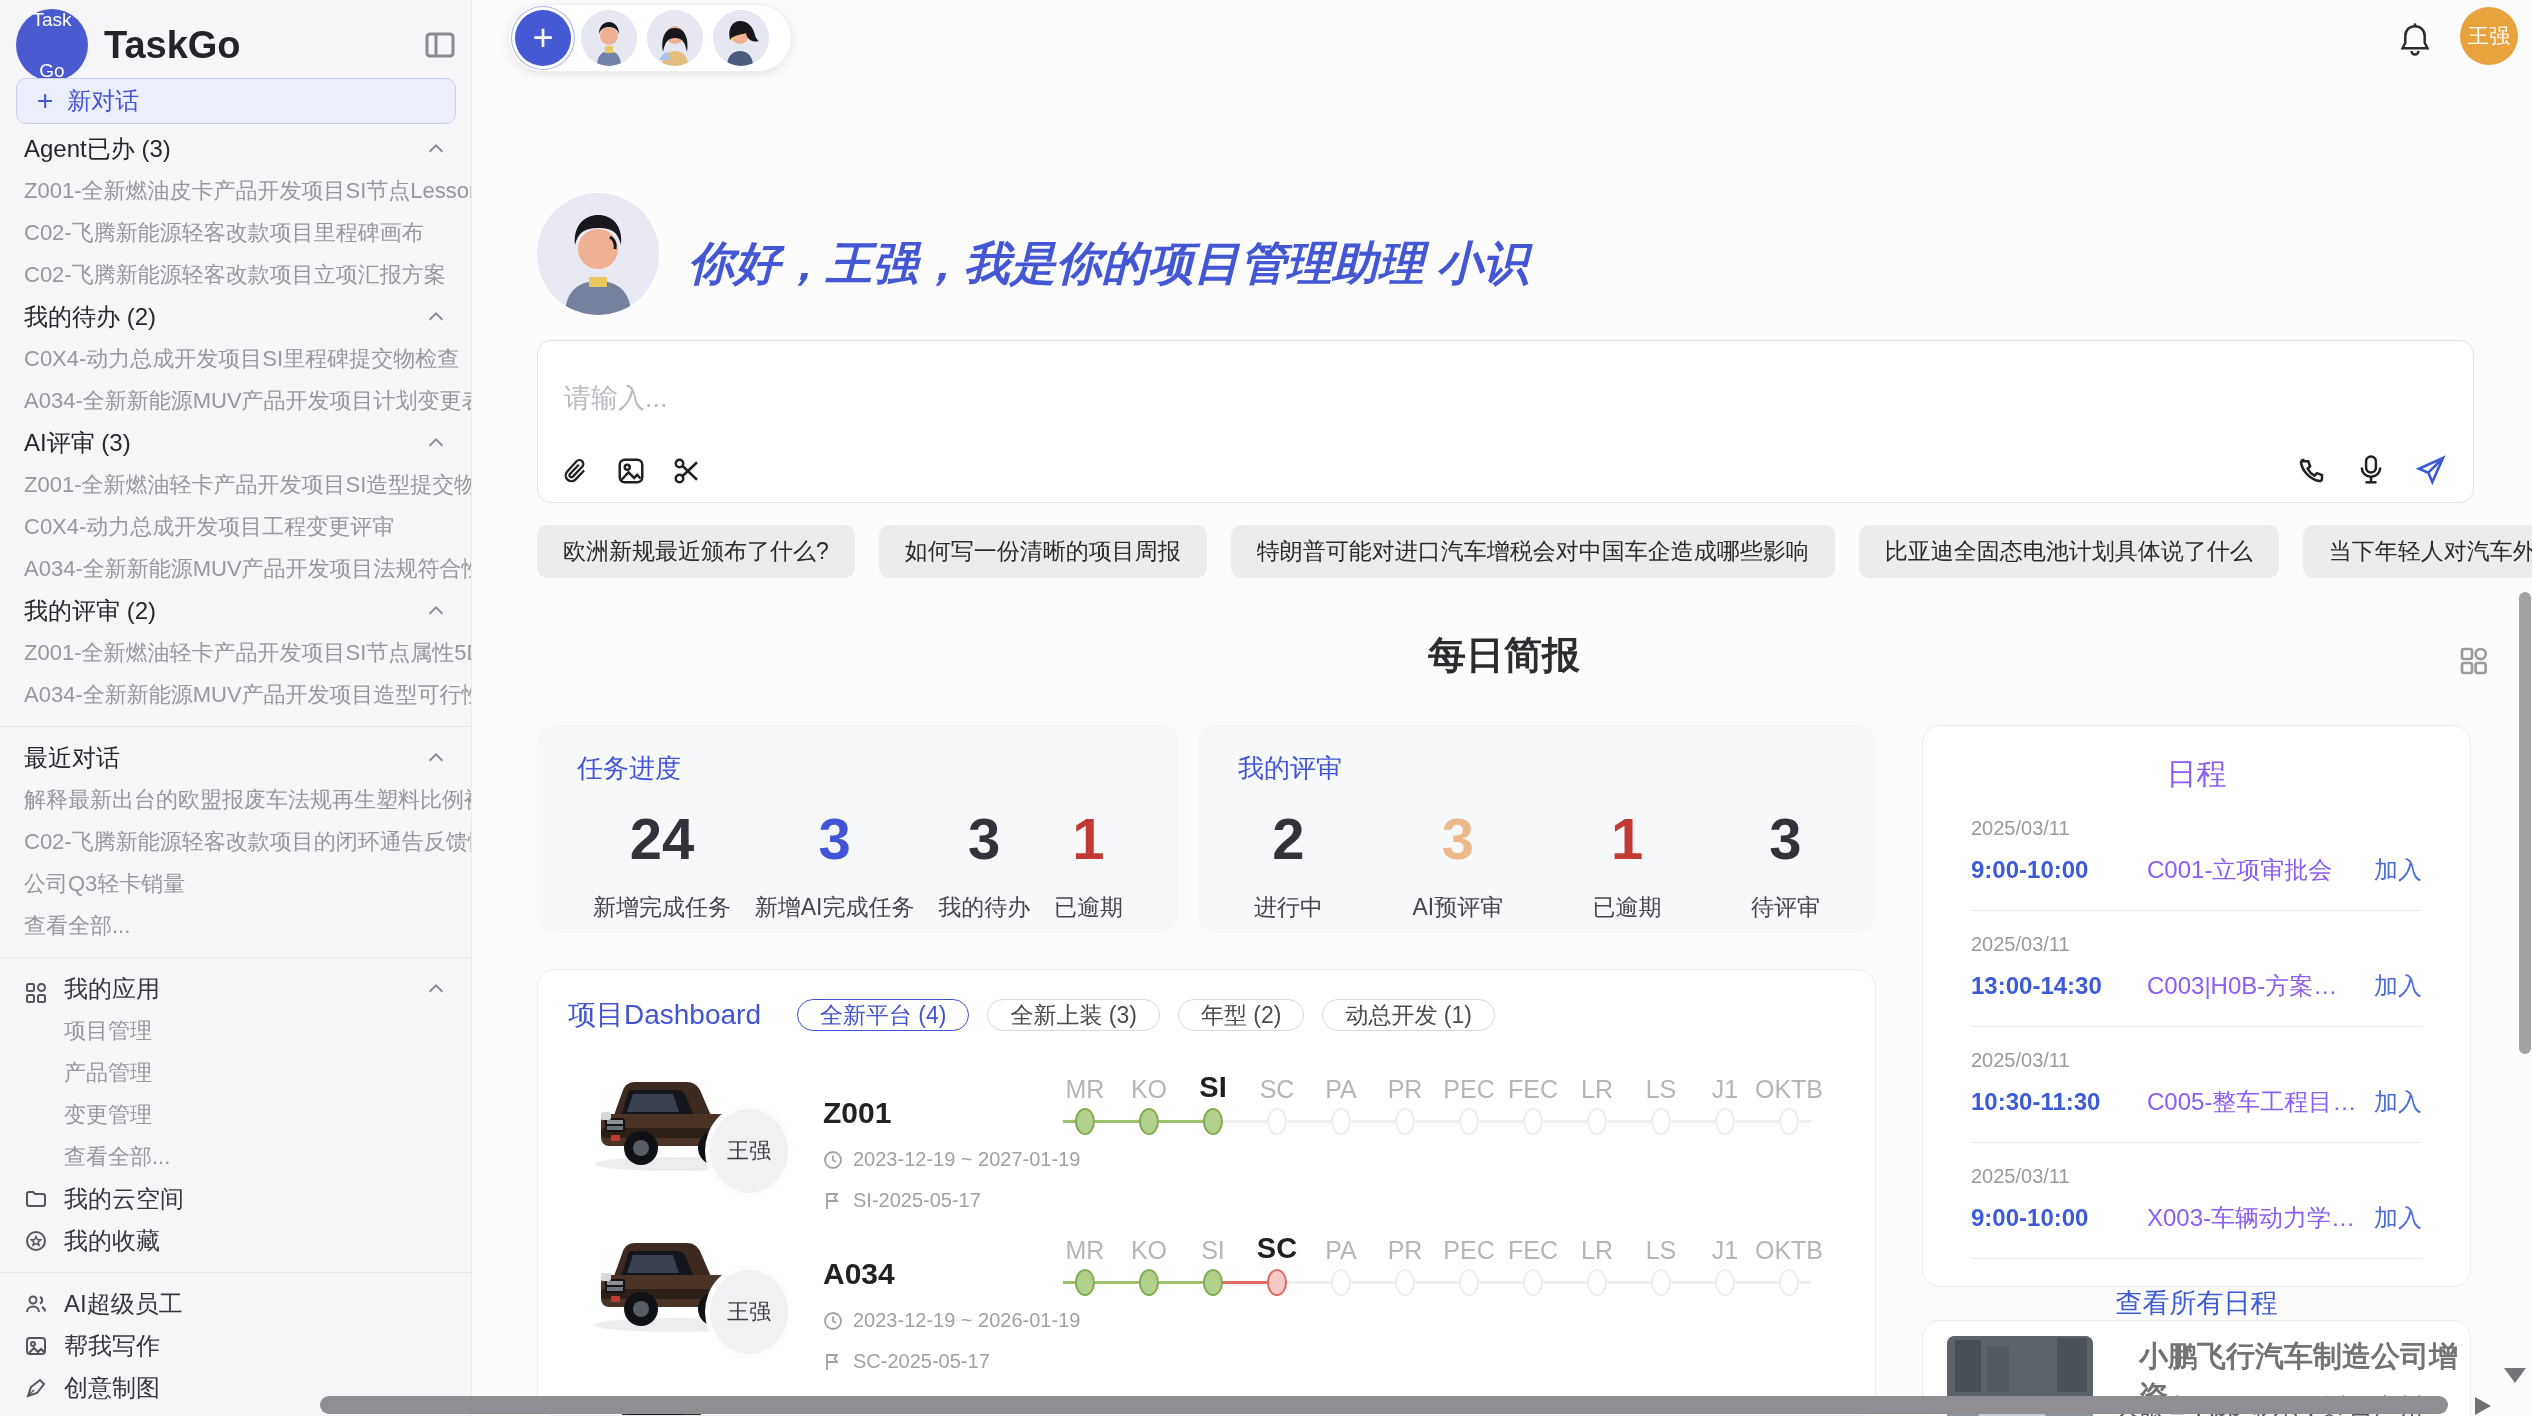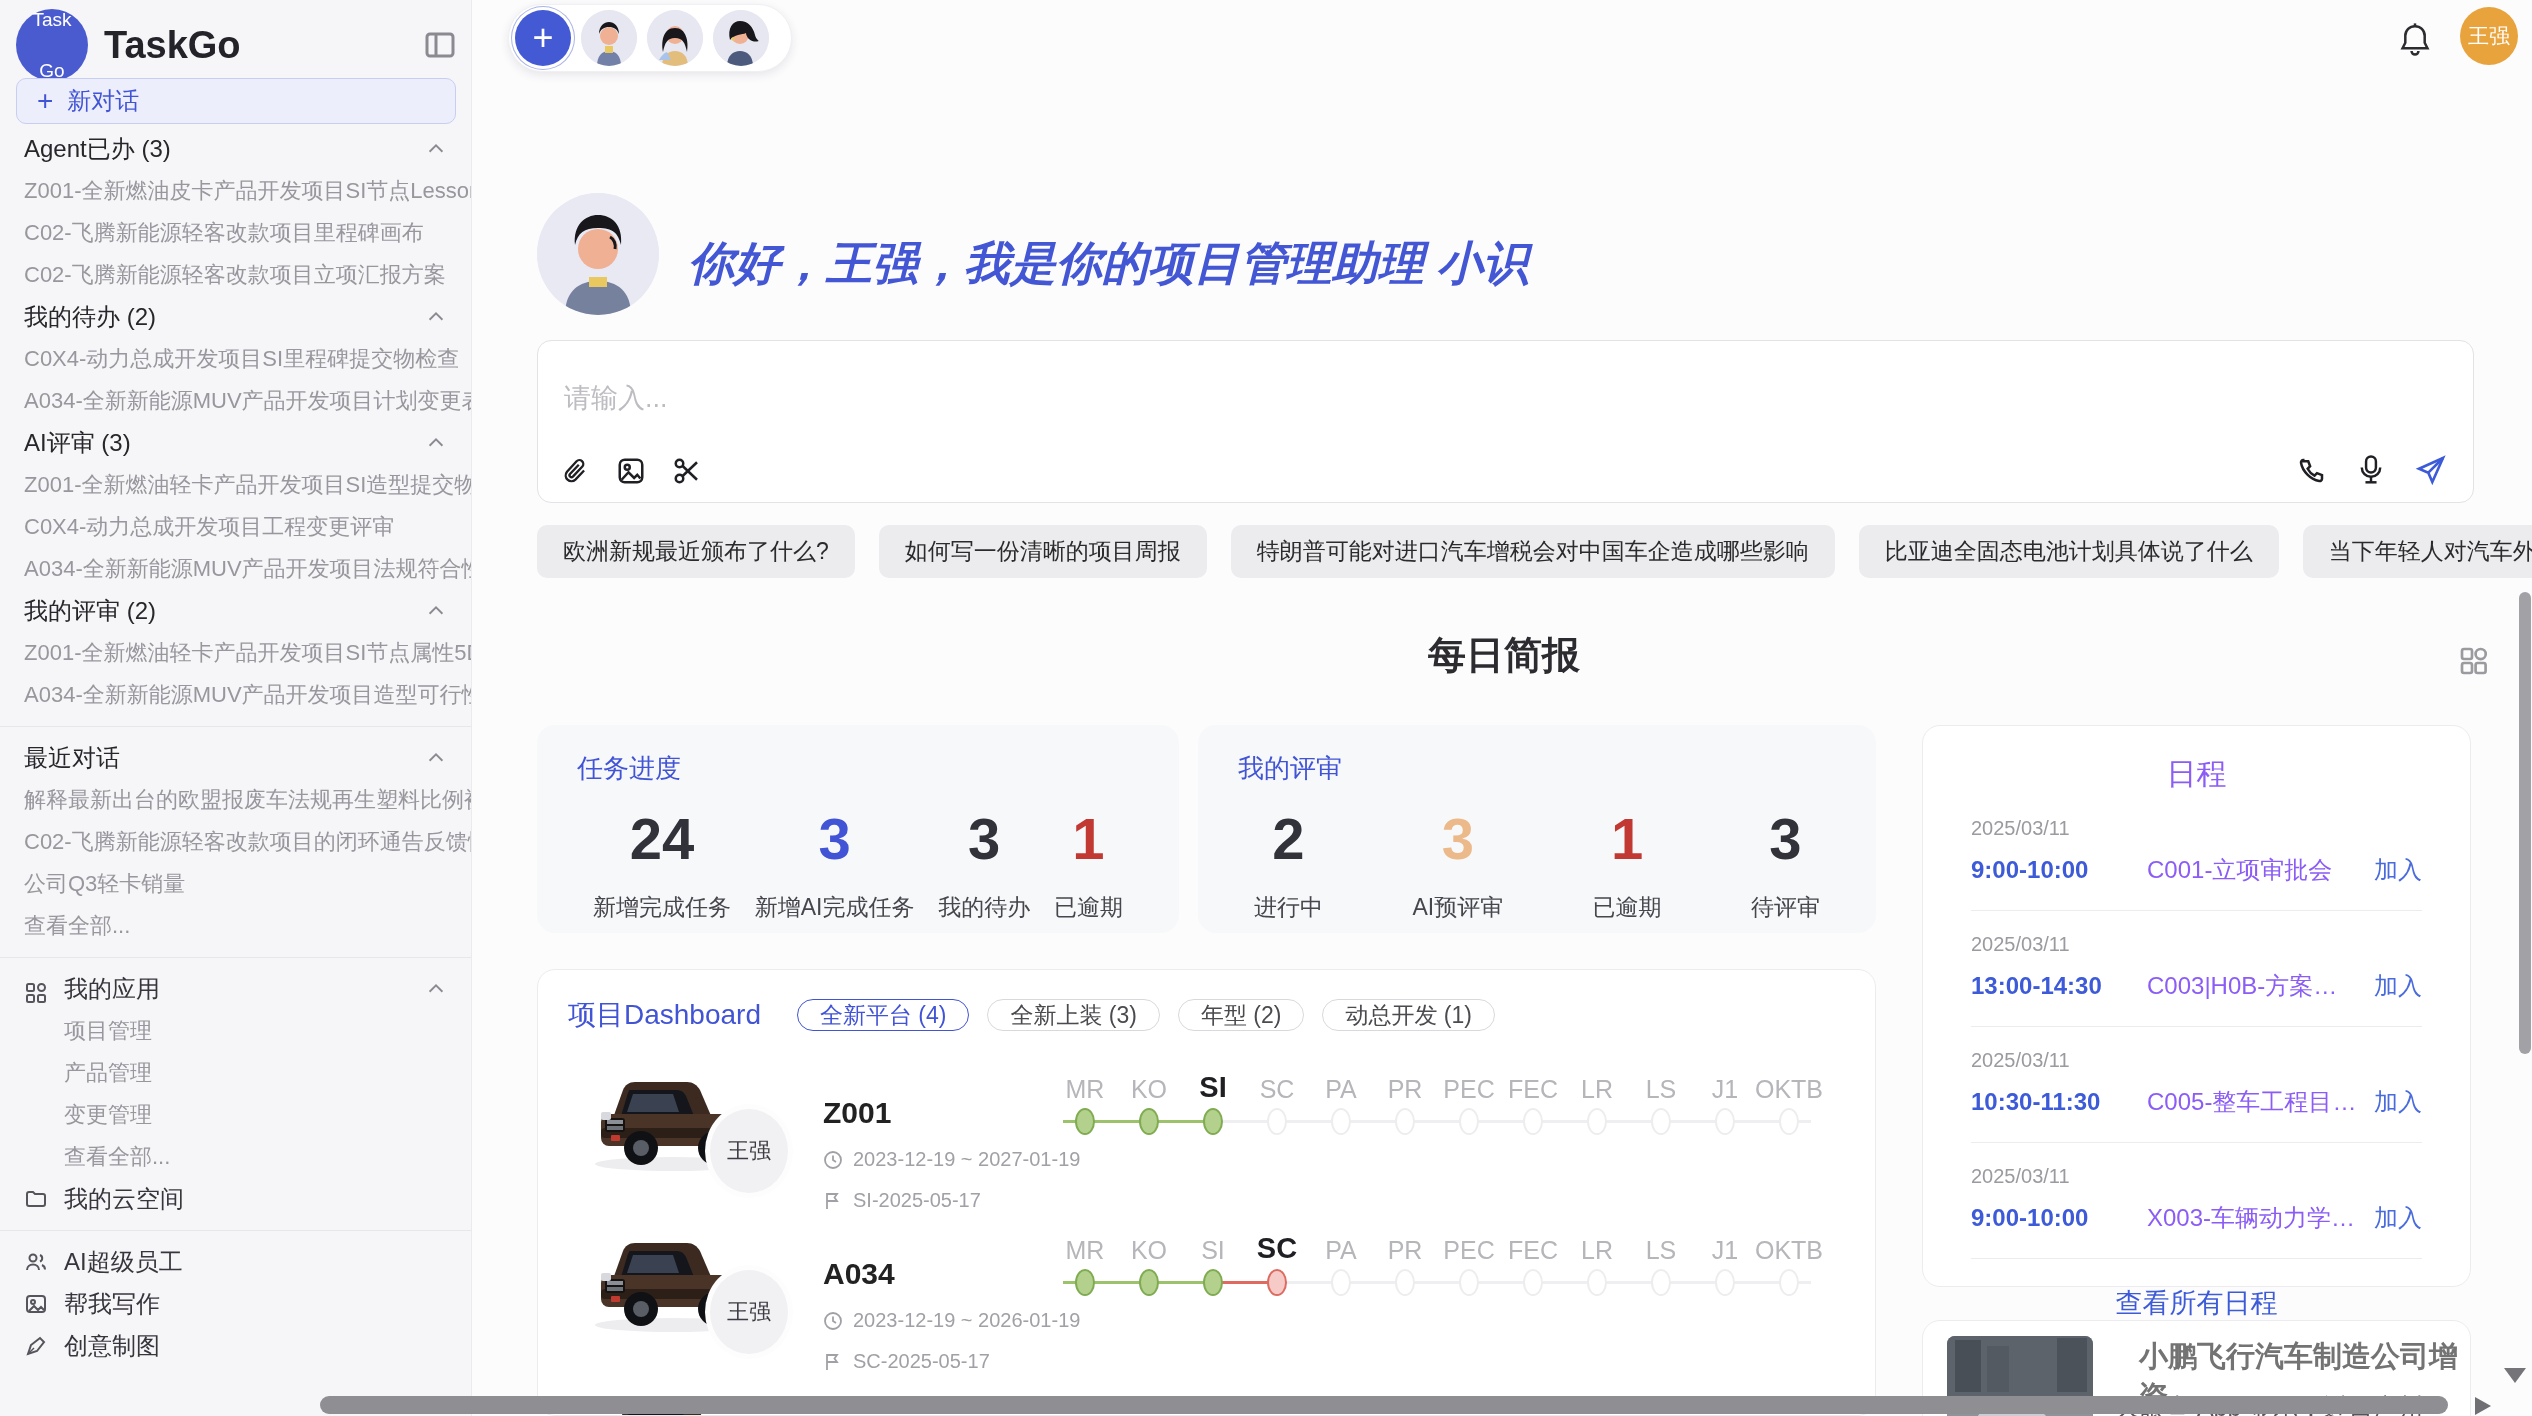--- a/index.html
+++ b/index.html
@@ -222,20 +222,29 @@
       <div class="srow subitem">变更管理</div>
       <div class="srow subitem">查看全部...</div>
       <div class="srow appsrow">
         <span class="micon">
             <svg width="24" height="24" viewBox="0 0 24 24" fill="none" stroke="#55555b" stroke-width="2">
               <path d="M3 7a2 2 0 0 1 2-2h4l2 2h8a2 2 0 0 1 2 2v8a2 2 0 0 1-2 2H5a2 2 0 0 1-2-2z"></path>
             </svg>
           </span>
         <span>我的云空间</span>
       </div>
+      <div class="srow appsrow">
+        <span class="micon">
+            <svg width="24" height="24" viewBox="0 0 24 24" fill="none" stroke="#55555b" stroke-width="2">
+              <circle cx="12" cy="12" r="9"></circle>
+              <path d="M12 7.5l1.4 3 3.3.3-2.5 2.2.8 3.2L12 14.5 9 16.2l.8-3.2-2.5-2.2 3.3-.3z" stroke-width="1.5"></path>
+            </svg>
+          </span>
+        <span>我的收藏</span>
+      </div>
 
       <div class="sdivider"></div>
 
       <div class="srow appsrow">
         <span class="micon">
             <svg width="24" height="24" viewBox="0 0 24 24" fill="none" stroke="#55555b" stroke-width="2">
               <circle cx="9" cy="8" r="3.5"></circle>
               <path d="M3 20c0-3.3 2.7-5.5 6-5.5s6 2.2 6 5.5"></path>
               <path d="M16 5a3.5 3.5 0 0 1 0 6.5M18 15c2 .8 3 2.5 3 4.6"></path>
             </svg>

